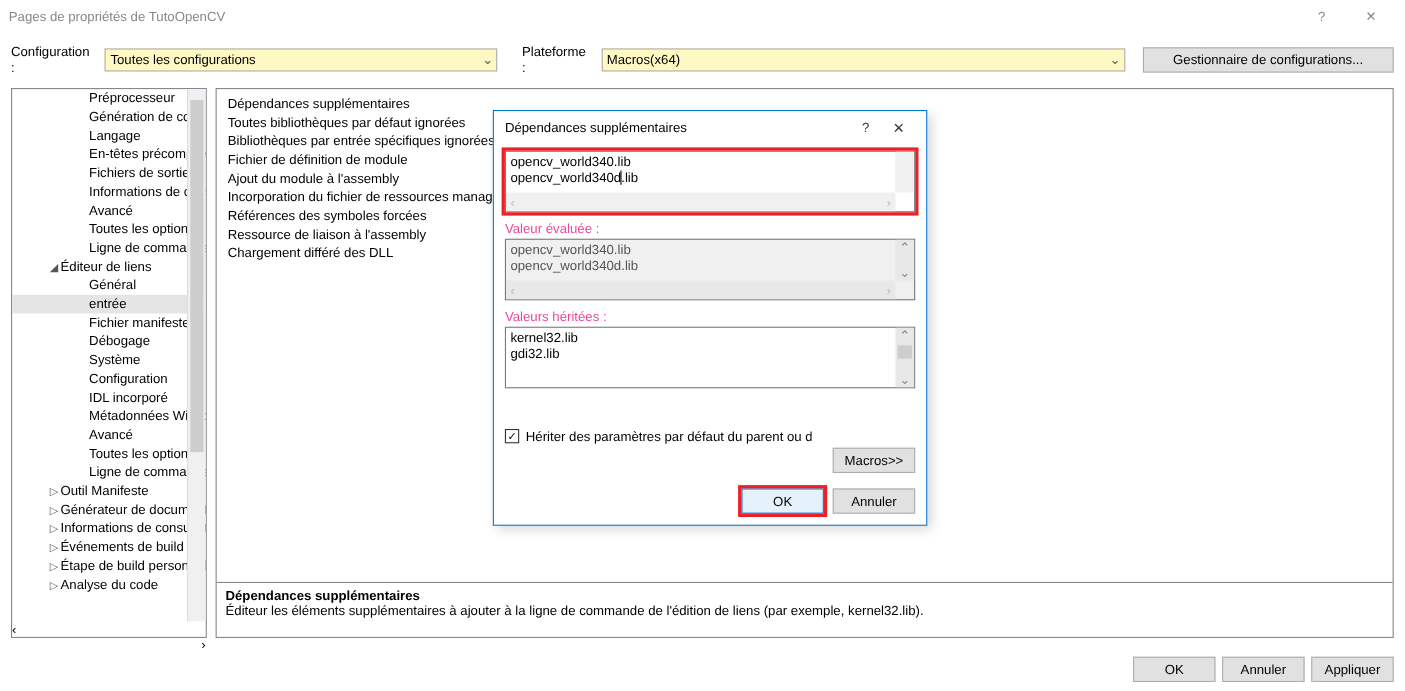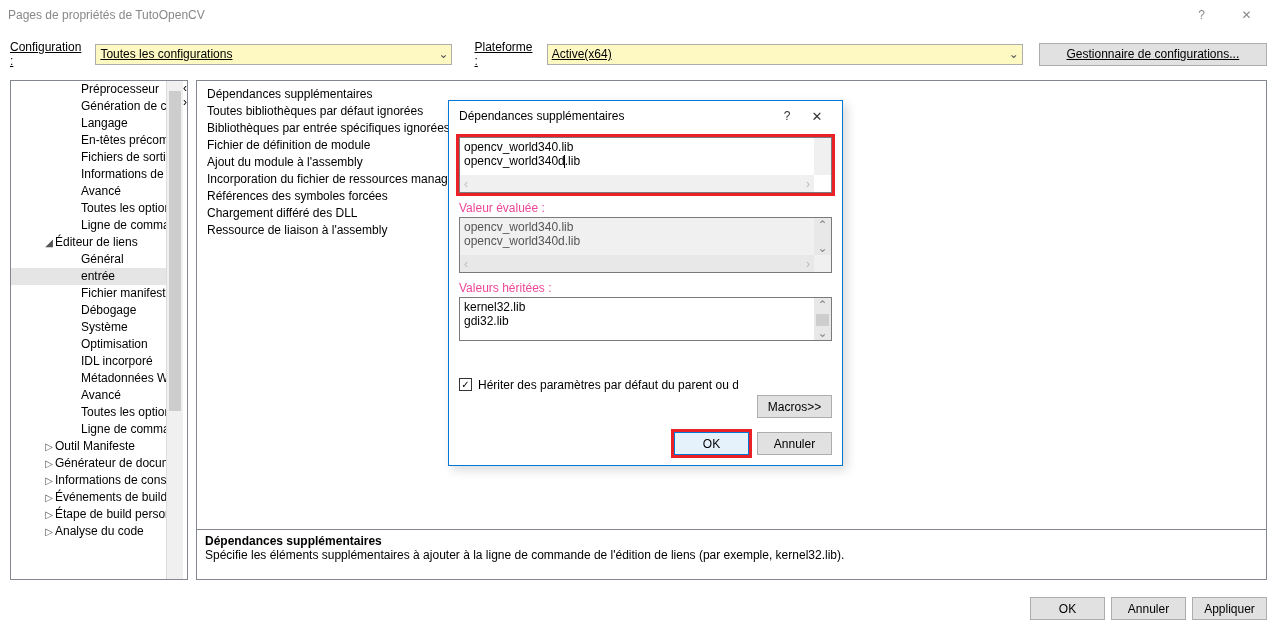--- a/index.html
+++ b/index.html
@@ -4,29 +4,29 @@
 <style>
   * { box-sizing: border-box; font-family: "Segoe UI", Tahoma, sans-serif; font-size: 12px; }
   body { margin: 0; padding: 0; background: #fff; width: 1277px; height: 628px; overflow: hidden; position: relative; }
 
   
   .titlebar { height: 30px; background: #fff; color: #888; display: flex; align-items: center; padding: 0 8px; }
   .titlebar .spacer { flex: 1; }
   .titlebar .wbtn { width: 45px; height: 30px; display: flex; align-items: center; justify-content: center; color: #888; }
 
   
-  .config-row { display: flex; align-items: center; gap: 8px; padding: 10px 10px 12px 10px; text-decoration: underline; }
+  .config-row { display: flex; align-items: center; gap: 8px; padding: 10px 10px 12px 10px; }
   .config-row label { color: #000; }
   .dropdown { border: 1px solid #adadad; background: #fef9c3; height: 21px; display: flex; align-items: center; padding: 0 4px; position: relative; }
   .dropdown .dd-arrow { width: 17px; text-align: center; color: #555; position: absolute; right: 0; top: 0; bottom: 0; display: flex; align-items: center; justify-content: center; border-left: 1px solid transparent; }
   .btn { border: 1px solid #adadad; background: #e1e1e1; height: 23px; padding: 0 12px; display: flex; align-items: center; justify-content: center; }
 
   
   .content { display: flex; padding: 0 10px 10px 10px; height: 510px; }
-  .tree-panel { width: 178px; border: 1px solid #828790; background: #fff; position: relative; display:flex; flex-direction:row;}
+  .tree-panel { width: 178px; border: 1px solid #828790; background: #fff; position: relative; display:flex; flex-direction:column;}
   .tree { flex:1; overflow:hidden; position:relative;}
   .tree .vscroll { position:absolute; right:0; top:0; bottom:0; width:17px; background:#f0f0f0; border-left:1px solid #ddd;}
   .tree .vscroll .thumb{position:absolute; left:2px; right:2px; top:10px; height:320px; background:#cdcdcd;}
   .tree ul { list-style: none; margin: 0; padding: 0; }
   .tree li { white-space: nowrap; padding: 1px 0 1px 0; height:17px; line-height:15px; }
   .tree li.sel { background: #e5e5e5; }
   .tree li .ind { display:inline-block; }
   .tree li .caret { display:inline-block; width:12px; color:#555; font-size:10px; text-align:center;}
   .prop-panel { flex: 1; margin-left: 8px; border: 1px solid #828790; display:flex; flex-direction:column; }
   .prop-list { flex:1; padding: 4px 10px; overflow:hidden; position:relative;}
@@ -48,21 +48,21 @@
   .modal-body { padding: 6px 10px 10px 10px; }
   .editbox { border:1px solid #7a7a7a; background:#fff; height:56px; position:relative; padding:2px 18px 2px 4px; font-family: "Segoe UI", sans-serif;}
   .editbox-hlt { outline: 3px solid #ec2027; }
   .editbox .esb { position:absolute; right:0; top:0; bottom:17px; width:17px; background:#f0f0f0;}
   .editbox .ehsb{ position:absolute; left:0; right:17px; bottom:0; height:17px; background:#f0f0f0; display:flex; justify-content:space-between; align-items:center; color:#bbb; padding:0 4px;}
   .section-label{ margin-top:8px; margin-bottom:2px; color:#ec4899;}
   .robox { border:1px solid #7a7a7a; background:#f0f0f0; height:56px; position:relative; padding:2px 18px 2px 4px; color:#555;}
   .robox .esb { position:absolute; right:0; top:0; bottom:17px; width:17px; background:#e8e8e8;}
   .robox .ehsb{ position:absolute; left:0; right:17px; bottom:0; height:17px; background:#e8e8e8; display:flex; justify-content:space-between; align-items:center; color:#bbb; padding:0 4px;}
   .robox .esb .sar{color:#888; text-align:center;}
-  .robox2 { height:44px; }
+  .robox2 { height:56px; }
   .robox2 .esb{bottom:0;}
   .robox2 .esb .sthumb{ position:absolute; left:2px; right:2px; top:16px; height:12px; background:#cdcdcd;}
   .inherit-row{ display:flex; align-items:center; margin-top:10px; gap:6px;}
   .inherit-row .chk { width:13px; height:13px; border:1px solid #333; display:flex; align-items:center; justify-content:center; font-size:10px; color:#000;}
   .macros-btn{ margin-left:auto;margin-top:44px; }
   .modal-footer{ display:flex; justify-content:flex-end; gap:8px; margin-top:14px;}
   .modal-footer .btn{ width:75px; background:#e1e1e1;}
   .ok-hlt { outline:3px solid #ec2027; border:1px solid #0078d7 !important; background:#e5f1fb !important;}
   .caret-line{ display:inline;}
   .blink-caret{ display:inline-block; border-left:1px solid #000; height:13px; vertical-align:middle; margin-left:-1px;}
@@ -82,21 +82,21 @@
 </div>
 
 <div class="config-row">
   <label>Configuration :</label>
   <div class="dropdown" style="width:360px;">
     <span>Toutes les configurations</span>
     <span class="dd-arrow">⌄</span>
   </div>
   <label style="margin-left:14px;">Plateforme :</label>
   <div class="dropdown" style="width:480px;">
-    <span>Active(x64)</span>
+    <span>Macros(x64)</span>
     <span class="dd-arrow">⌄</span>
   </div>
   <div style="flex:1"></div>
   <div class="btn" style="width:230px;">
     <span>Gestionnaire de configurations...</span>
   </div>
 </div>
 
 <div class="content">
   <div class="tree-panel">
@@ -110,21 +110,21 @@
           <li><span class="ind" style="width: 58px;"></span><span class="caret"></span><span>Informations de consultation</span></li>
           <li><span class="ind" style="width: 58px;"></span><span class="caret"></span><span>Avancé</span></li>
           <li><span class="ind" style="width: 58px;"></span><span class="caret"></span><span>Toutes les options</span></li>
           <li><span class="ind" style="width: 58px;"></span><span class="caret"></span><span>Ligne de commande</span></li>
           <li><span class="ind" style="width: 32px;"></span><span class="caret">◢</span><span>Éditeur de liens</span></li>
           <li><span class="ind" style="width: 58px;"></span><span class="caret"></span><span>Général</span></li>
           <li class="sel"><span class="ind" style="width: 58px;"></span><span class="caret"></span><span>entrée</span></li>
           <li><span class="ind" style="width: 58px;"></span><span class="caret"></span><span>Fichier manifeste</span></li>
           <li><span class="ind" style="width: 58px;"></span><span class="caret"></span><span>Débogage</span></li>
           <li><span class="ind" style="width: 58px;"></span><span class="caret"></span><span>Système</span></li>
-          <li><span class="ind" style="width: 58px;"></span><span class="caret"></span><span>Optimisation</span></li>
+          <li><span class="ind" style="width: 58px;"></span><span class="caret"></span><span>Configuration</span></li>
           <li><span class="ind" style="width: 58px;"></span><span class="caret"></span><span>IDL incorporé</span></li>
           <li><span class="ind" style="width: 58px;"></span><span class="caret"></span><span>Métadonnées Windows</span></li>
           <li><span class="ind" style="width: 58px;"></span><span class="caret"></span><span>Avancé</span></li>
           <li><span class="ind" style="width: 58px;"></span><span class="caret"></span><span>Toutes les options</span></li>
           <li><span class="ind" style="width: 58px;"></span><span class="caret"></span><span>Ligne de commande</span></li>
           <li><span class="ind" style="width: 32px;"></span><span class="caret">▷</span><span>Outil Manifeste</span></li>
           <li><span class="ind" style="width: 32px;"></span><span class="caret">▷</span><span>Générateur de documents</span></li>
           <li><span class="ind" style="width: 32px;"></span><span class="caret">▷</span><span>Informations de consultation</span></li>
           <li><span class="ind" style="width: 32px;"></span><span class="caret">▷</span><span>Événements de build</span></li>
           <li><span class="ind" style="width: 32px;"></span><span class="caret">▷</span><span>Étape de build personnalisée</span></li>
@@ -166,31 +166,31 @@
         </div>
         <div class="prop-row">
           <div class="pname">Incorporation du fichier de ressources managées</div>
           <div class="pval"></div>
         </div>
         <div class="prop-row">
           <div class="pname">Références des symboles forcées</div>
           <div class="pval"></div>
         </div>
         <div class="prop-row">
+          <div class="pname">Ressource de liaison à l'assembly</div>
+          <div class="pval"></div>
+        </div>
+        <div class="prop-row">
           <div class="pname">Chargement différé des DLL</div>
-          <div class="pval"></div>
-        </div>
-        <div class="prop-row">
-          <div class="pname">Ressource de liaison à l'assembly</div>
           <div class="pval"></div>
         </div>
       </div>
     <div class="desc-panel">
       <div class="dtitle">Dépendances supplémentaires</div>
-      <div>Spécifie les éléments supplémentaires à ajouter à la ligne de commande de l'édition de liens (par exemple, kernel32.lib).</div>
+      <div>Éditeur les éléments supplémentaires à ajouter à la ligne de commande de l'édition de liens (par exemple, kernel32.lib).</div>
     </div>
   </div>
 </div>
 
 <div class="footer">
   <div class="btn">
       <span>OK</span>
     </div>
   <div class="btn">
       <span>Annuler</span>

